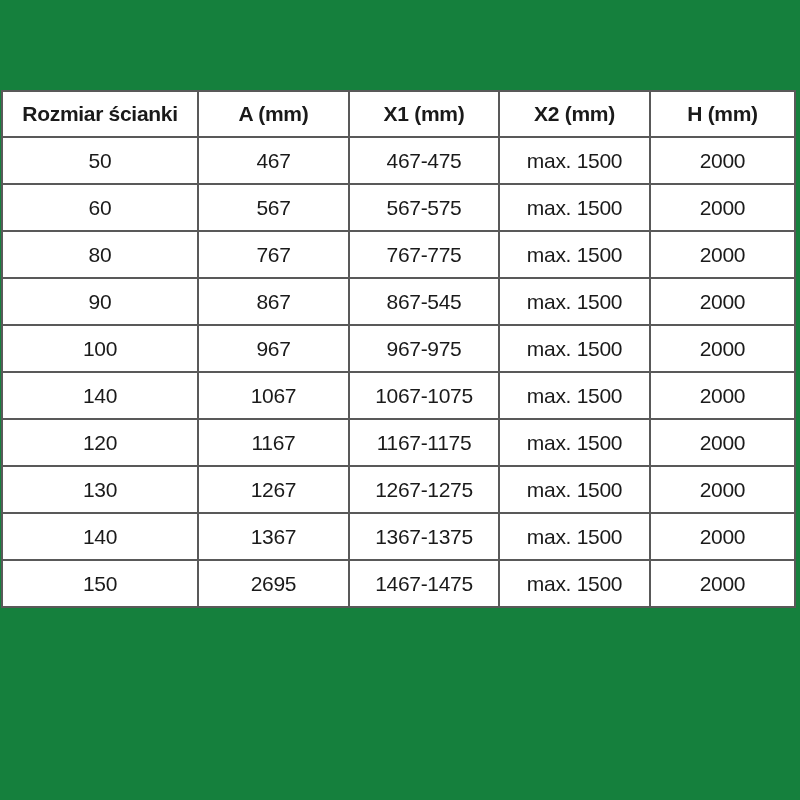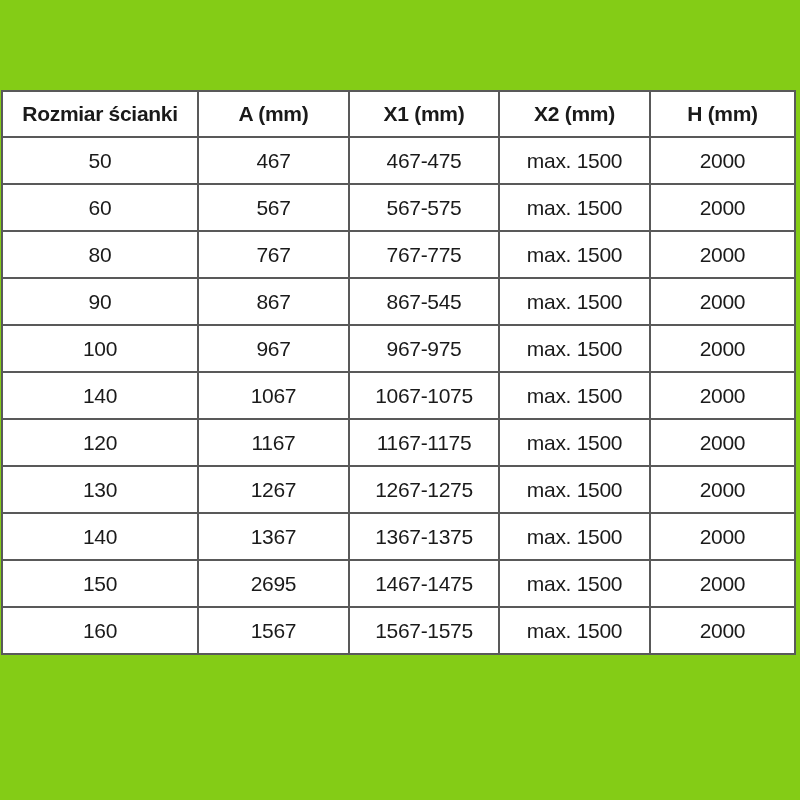--- a/index.html
+++ b/index.html
@@ -8,21 +8,21 @@
     background: #ffffff;
     width: 800px;
     height: 800px;
     overflow: hidden;
     font-family: "Liberation Sans", sans-serif;
   }
   .canvas {
     position: relative;
     width: 800px;
     height: 800px;
-    background: #84cc16;
+    background: #15803d;
   }
   table.spec {
     position: absolute;
     left: 1px;
     top: 90px;
     width: 793px;
     border-collapse: collapse;
     table-layout: fixed;
     color: #1a1a1a;
   }
@@ -132,22 +132,15 @@
         <td>max. 1500</td>
         <td>2000</td>
       </tr>
       <tr>
         <td>150</td>
         <td>2695</td>
         <td>1467-1475</td>
         <td>max. 1500</td>
         <td>2000</td>
       </tr>
-      <tr>
-        <td>160</td>
-        <td>1567</td>
-        <td>1567-1575</td>
-        <td>max. 1500</td>
-        <td>2000</td>
-      </tr>
     </tbody>
   </table>
 </div>
 
 </body></html>

